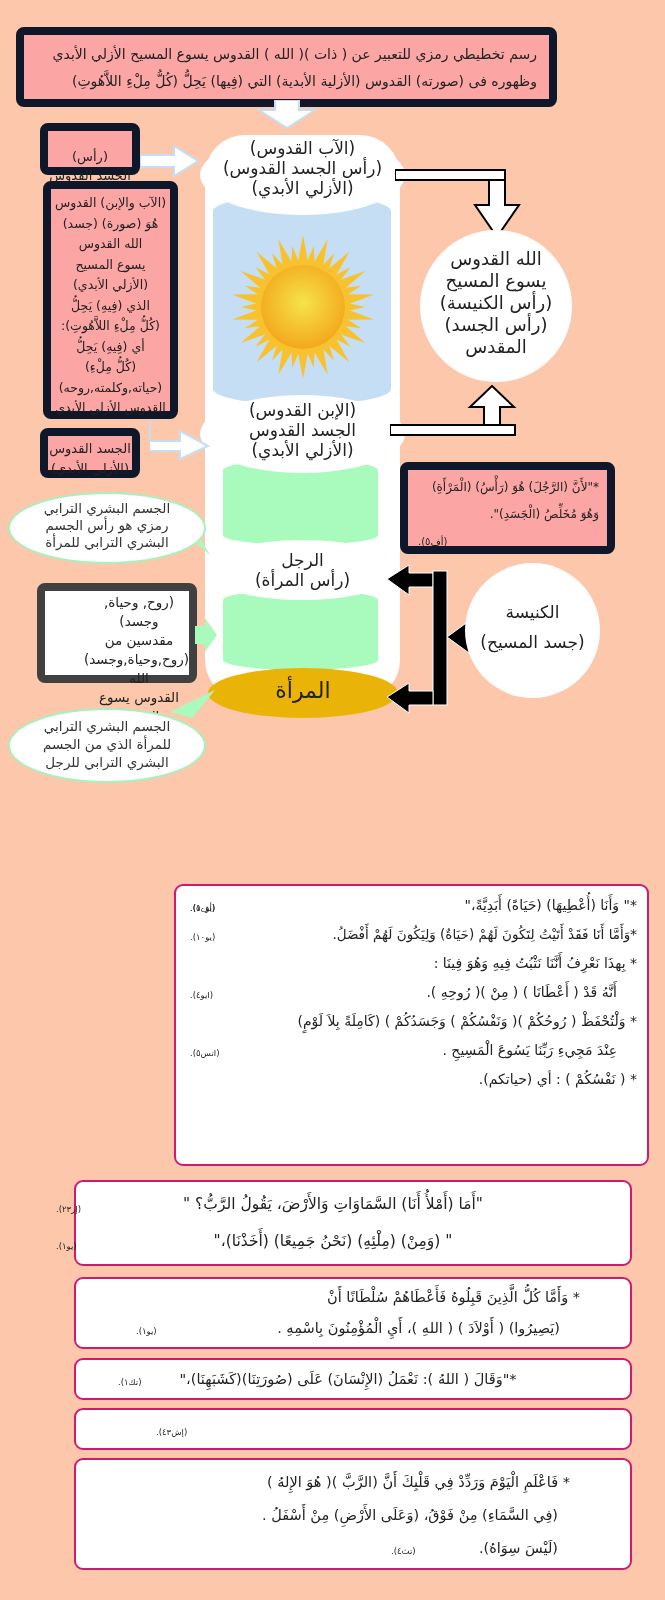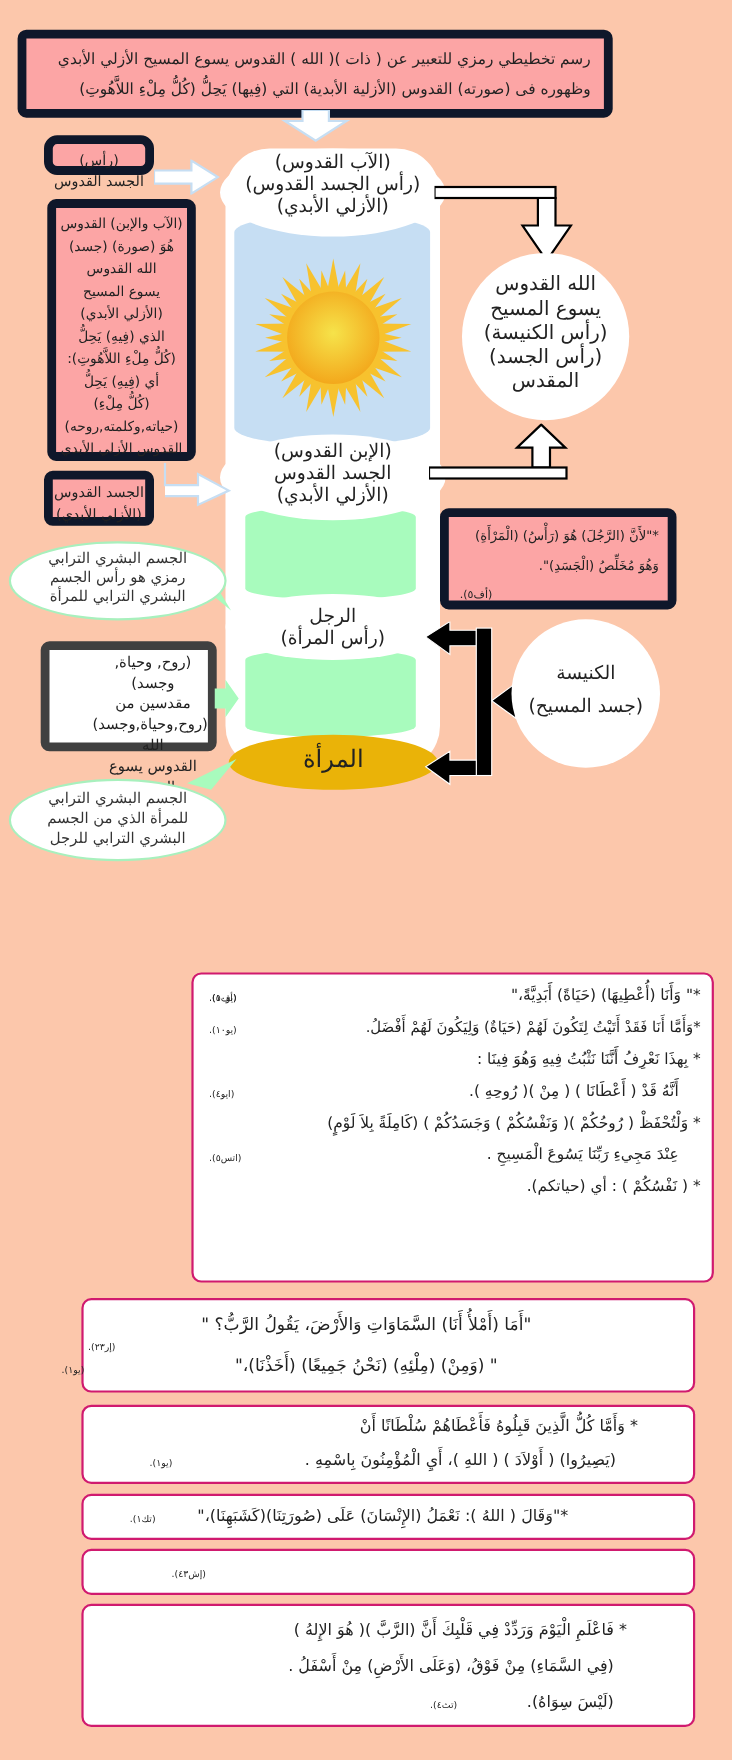--- a/index.html
+++ b/index.html
@@ -100,21 +100,21 @@
 
 <div class="abs rtl c big" style="left:205px;top:540px;width:195px;height:60px;background:#fff;border-radius:50%;padding-top:10px;">
   <span class="tline">الرجل</span>
   <span class="tline">(رأس المرأة)</span>
 </div>
 
 <div class="abs rtl c" style="left:208px;top:668px;width:190px;height:50px;background:#eab308;border-radius:50%;padding-top:10px;font-size:22px;">
   <span class="tline">المرأة</span>
 </div>
 
-<div class="abs bluebox rtl c sm" style="left:40px;top:123px;width:100px;height:36px;padding-top:6px;font-size:13px;line-height:19px;border-radius:12px;">
+<div class="abs bluebox rtl c sm" style="left:40px;top:123px;width:100px;height:52px;padding-top:16px;font-size:13px;line-height:19px;">
   <span class="tline">(رأس)</span>
   <span class="tline">الجسد القدوس</span>
 </div>
 <svg style="left:140px;top:145px;" width="62" height="32">
   <path d="M0 10 H34 V1 L58 16 L34 31 V22 H0 Z" fill="#fff" stroke="#c6def3" stroke-width="2"></path>
 </svg>
 
 <div class="abs bluebox rtl c" style="left:43px;top:181px;width:135px;height:238px;padding-top:4px;font-size:12.5px;line-height:20.5px;">
   <span class="tline">(الآب والإبن) القدوس</span>
   <span class="tline">هُوَ (صورة) (جسد)</span>
@@ -204,21 +204,21 @@
   <div class="line"><span>*" وَأَنَا (أُعْطِيهَا) (حَيَاةً) أَبَدِيَّةً،"</span><span class="ref" style="top:3px;">(يو١٠).</span></div>
   <div class="line" style="font-size:13.5px;"><span>*وَأَمَّا أَنَا فَقَدْ أَتَيْتُ لِتَكُونَ لَهُمْ (حَيَاةٌ) وَلِيَكُونَ لَهُمْ أَفْضَلُ.</span><span class="ref" style="top:3px;">(يو١٠).</span></div>
   <div class="line"><span>* بِهذَا نَعْرِفُ أَنَّنَا نَثْبُتُ فِيهِ وَهُوَ فِينَا :</span></div>
   <div class="line" style="padding-right:20px;"><span>أَنَّهُ قَدْ ( أَعْطَانَا ) ( مِنْ )( رُوحِهِ ).</span><span class="ref" style="top:3px;">(ايو٤).</span></div>
   <div class="line"><span>* وَلْتُحْفَظْ ( رُوحُكُمْ )( وَنَفْسُكُمْ ) وَجَسَدُكُمْ ) (كَامِلَةً بِلاَ لَوْمٍ)</span></div>
   <div class="line" style="padding-right:20px;"><span>عِنْدَ مَجِيءِ رَبِّنَا يَسُوعَ الْمَسِيحِ .</span><span class="ref" style="top:3px;">(اتس٥).</span></div>
   <div class="line"><span>* ( نَفْسُكُمْ ) : أي (حياتكم).</span></div>
 </div>
 
 <div class="abs quote rtl c" style="left:74px;top:1180px;width:558px;height:86px;padding:4px 60px 0 20px;font-size:15.5px;line-height:37px;">
-  <div class="line"><span>"أَمَا (أَمْلأُ أَنَا) السَّمَاوَاتِ وَالأَرْضَ، يَقُولُ الرَّبُّ؟ "</span><span class="ref" style="left:-40px;top:21px;margin-left:24px;">(إر٢٣).</span></div>
+  <div class="line"><span>"أَمَا (أَمْلأُ أَنَا) السَّمَاوَاتِ وَالأَرْضَ، يَقُولُ الرَّبُّ؟ "</span><span class="ref" style="left:-40px;top:5px;">(إر٢٣).</span></div>
   <div class="line"><span>" (وَمِنْ) (مِلْئِهِ) (نَحْنُ جَمِيعًا) (أَخَذْنَا)،"</span><span class="ref" style="left:-40px;top:5px;">(يو١).</span></div>
 </div>
 
 <div class="abs quote rtl" style="left:74px;top:1277px;width:558px;height:72px;padding:3px 50px 0 20px;font-size:14.5px;line-height:31px;">
   <div class="line"><span>* وَأَمَّا كُلُّ الَّذِينَ قَبِلُوهُ فَأَعْطَاهُمْ سُلْطَانًا أَنْ</span></div>
   <div class="line" style="padding-right:20px;"><span>(يَصِيرُوا) ( أَوْلاَدَ ) ( اللهِ )، أَيِ الْمُؤْمِنُونَ بِاسْمِهِ .</span><span class="ref" style="left:40px;top:3px;">(يو١).</span></div>
 </div>
 
 <div class="abs quote rtl c" style="left:74px;top:1358px;width:558px;height:42px;padding:4px 30px 0 20px;font-size:14.5px;line-height:30px;">
   <div class="line"><span>*"وَقَالَ ( اللهُ ): نَعْمَلُ (الإِنْسَانَ) عَلَى (صُورَتِنَا)(كَشَبَهِنَا)،"</span><span class="ref" style="left:22px;top:3px;">(تك١).</span></div>

